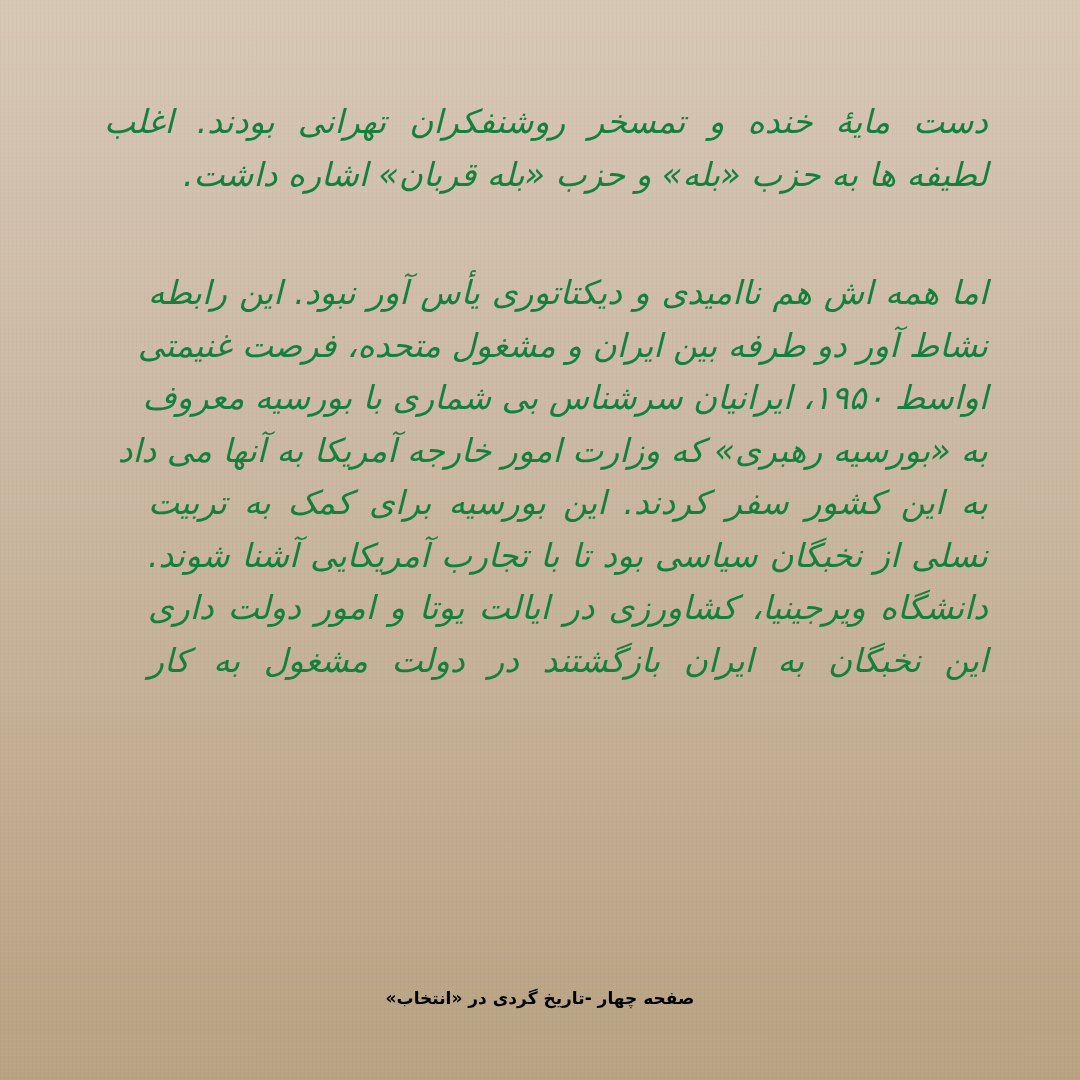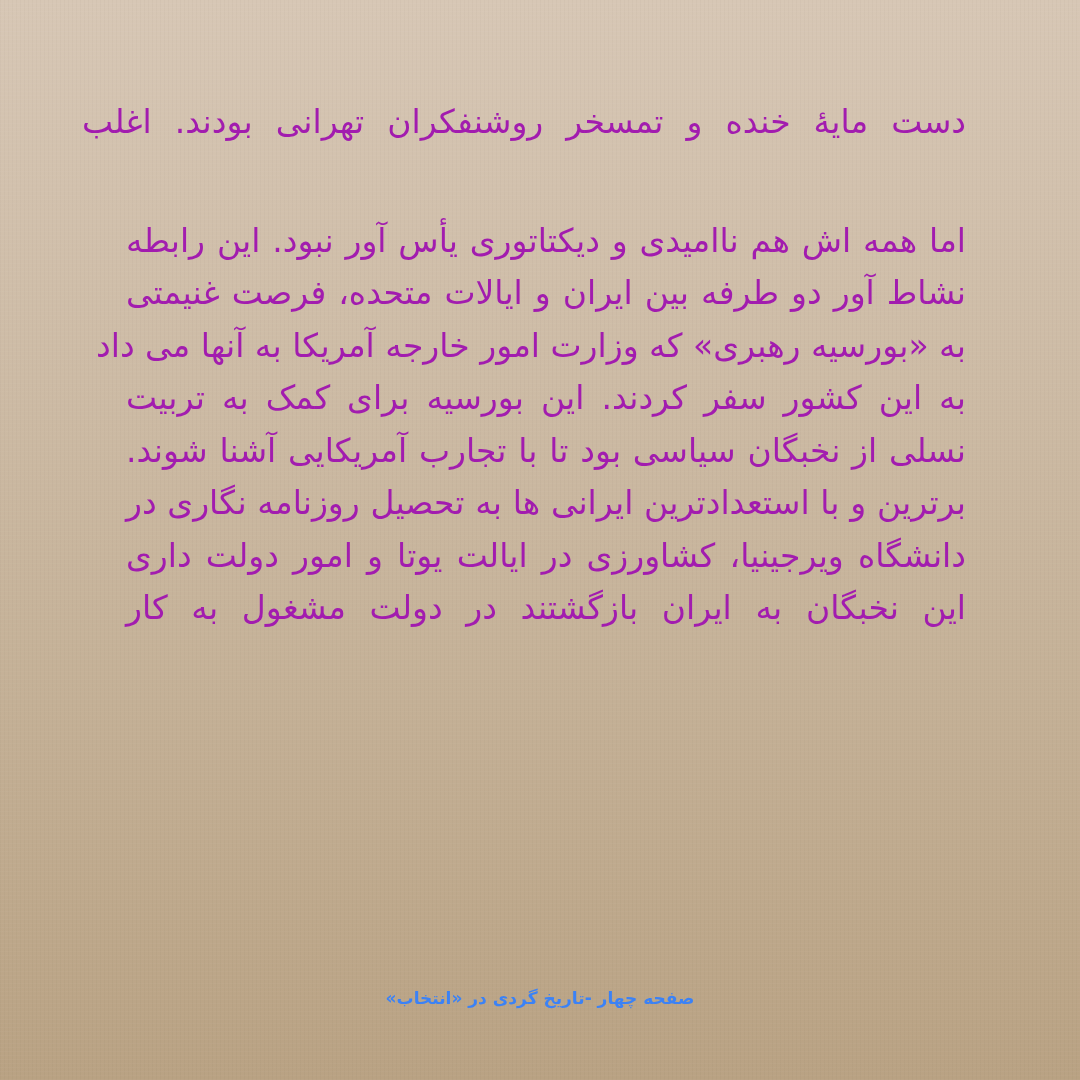--- a/index.html
+++ b/index.html
@@ -17,25 +17,26 @@
     .texture {
       position: absolute;
       inset: 0;
       background-image:
         repeating-linear-gradient(0deg, rgba(255,255,255,0.025) 0px, rgba(255,255,255,0.025) 1px, transparent 1px, transparent 4px),
         repeating-linear-gradient(90deg, rgba(0,0,0,0.02) 0px, rgba(0,0,0,0.02) 1px, transparent 1px, transparent 4px);
       pointer-events: none;
     }
     .page {
       position: absolute;
-      left: 82px;
+      left: 104px;
       top: 96px;
       width: 884px;
       direction: rtl;
-      color: #a21caf;
+      color: #15803d;
+      font-style: italic;
     }
     .para {
       margin: 0;
       font-size: 33px;
       line-height: 52.5px;
       text-align: justify;
       text-align-last: right;
       letter-spacing: 0;
     }
     .para + .para {
@@ -55,37 +56,38 @@
     .footer {
       position: absolute;
       left: 0;
       right: 0;
       top: 988px;
       text-align: center;
       direction: rtl;
       font-family: "DejaVu Sans", sans-serif;
       font-weight: bold;
       font-size: 17px;
-      color: #3b82f6;
+      color: #000000;
     }
   </style>
 </head>
 <body>
 
 <div class="texture"></div>
 
 <div class="page">
   <p class="para">
     <span class="line">دست مایۀ خنده و تمسخر روشنفکران تهرانی بودند. اغلب</span>
+    <span class="line last">لطیفه ها به حزب «بله» و حزب «بله قربان» اشاره داشت.</span>
   </p>
   <p class="para">
     <span class="line">اما همه اش هم ناامیدی و دیکتاتوری یأس آور نبود. این رابطه</span>
-    <span class="line">نشاط آور دو طرفه بین ایران و ایالات متحده، فرصت غنیمتی</span>
+    <span class="line">نشاط آور دو طرفه بین ایران و مشغول متحده، فرصت غنیمتی</span>
+    <span class="line">اواسط ۱۹۵۰، ایرانیان سرشناس بی شماری با بورسیه معروف</span>
     <span class="line">به «بورسیه رهبری» که وزارت امور خارجه آمریکا به آنها می داد</span>
     <span class="line">به این کشور سفر کردند. این بورسیه برای کمک به تربیت</span>
     <span class="line">نسلی از نخبگان سیاسی بود تا با تجارب آمریکایی آشنا شوند.</span>
-    <span class="line">برترین و با استعدادترین ایرانی ها به تحصیل روزنامه نگاری در</span>
     <span class="line">دانشگاه ویرجینیا، کشاورزی در ایالت یوتا و امور دولت داری</span>
     <span class="line">این نخبگان به ایران بازگشتند در دولت مشغول به کار</span>
   </p>
 </div>
 
 <div class="footer">صفحه چهار -تاریخ گردی در «انتخاب»</div>
 
 </body></html>

